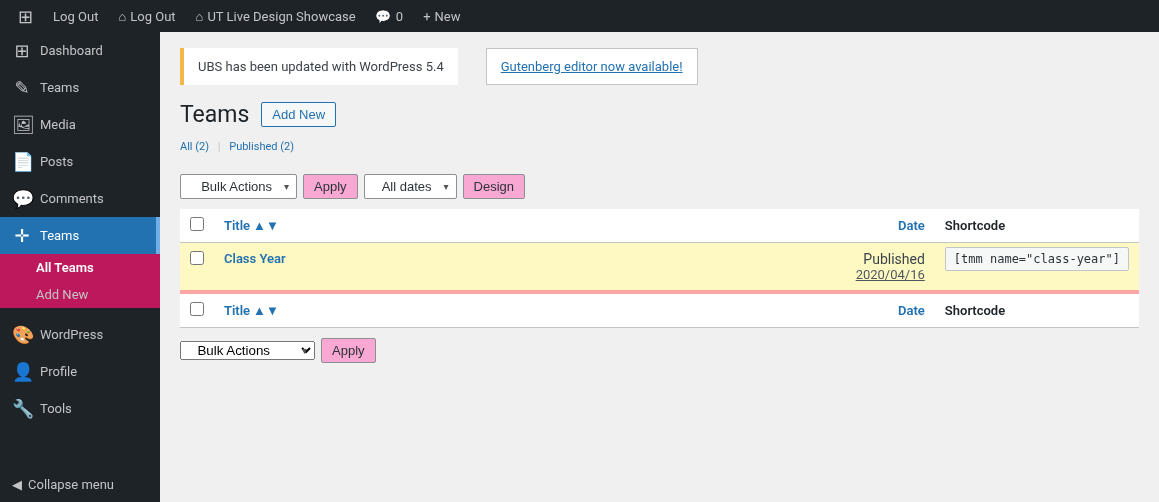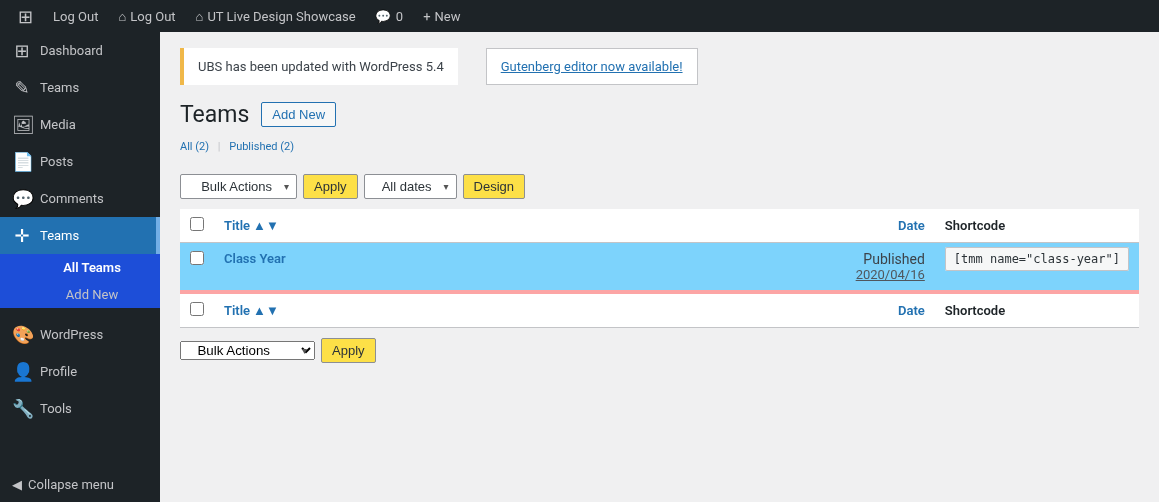--- a/index.html
+++ b/index.html
@@ -49,22 +49,21 @@
       display: flex;
       align-items: center;
       gap: 8px;
       padding: 8px 12px;
       cursor: pointer;
       font-size: 13px;
       color: #c3c4c7;
     }
     .sidebar-item .icon { font-size: 18px; width: 20px; text-align: center; }
     .sidebar-sub {
-      background: #1d4ed8;
-      text-align: center;
+      background: #be185d;
     }
     .sidebar-sub-item {
       padding: 6px 12px 6px 36px;
       cursor: pointer;
       color: #c3c4c7;
       font-size: 13px;
     }
     .sidebar-sub-item.active { color: #fff; font-weight: 600; }
     .sidebar-item.teams-active {
       background: #2271b1;
@@ -172,34 +171,34 @@
       text-align: right;
     }
     .select-arrow {
       position: absolute;
       right: 8px;
       pointer-events: none;
       color: #555;
       font-size: 10px;
     }
     .toolbar button, .apply-btn, .filter-btn {
-      background: #fde047;
+      background: #f9a8d4;
       border: 1px solid #8c8f94;
       padding: 4px 10px;
       font-size: 13px;
       cursor: pointer;
       border-radius: 2px;
       color: #2c3338;
     }
 
     
     .wp-table {
       width: 100%;
       border-collapse: collapse;
-      background: #7dd3fc;
+      background: #fef9c3;
       padding-left: 44px;
     }
     .wp-table th {
       text-align: left;
       padding: 8px 10px;
       border-bottom: 1px solid #c3c4c7;
       font-weight: 600;
       font-size: 13px;
       color: #1d2327;
       background: #fff;

